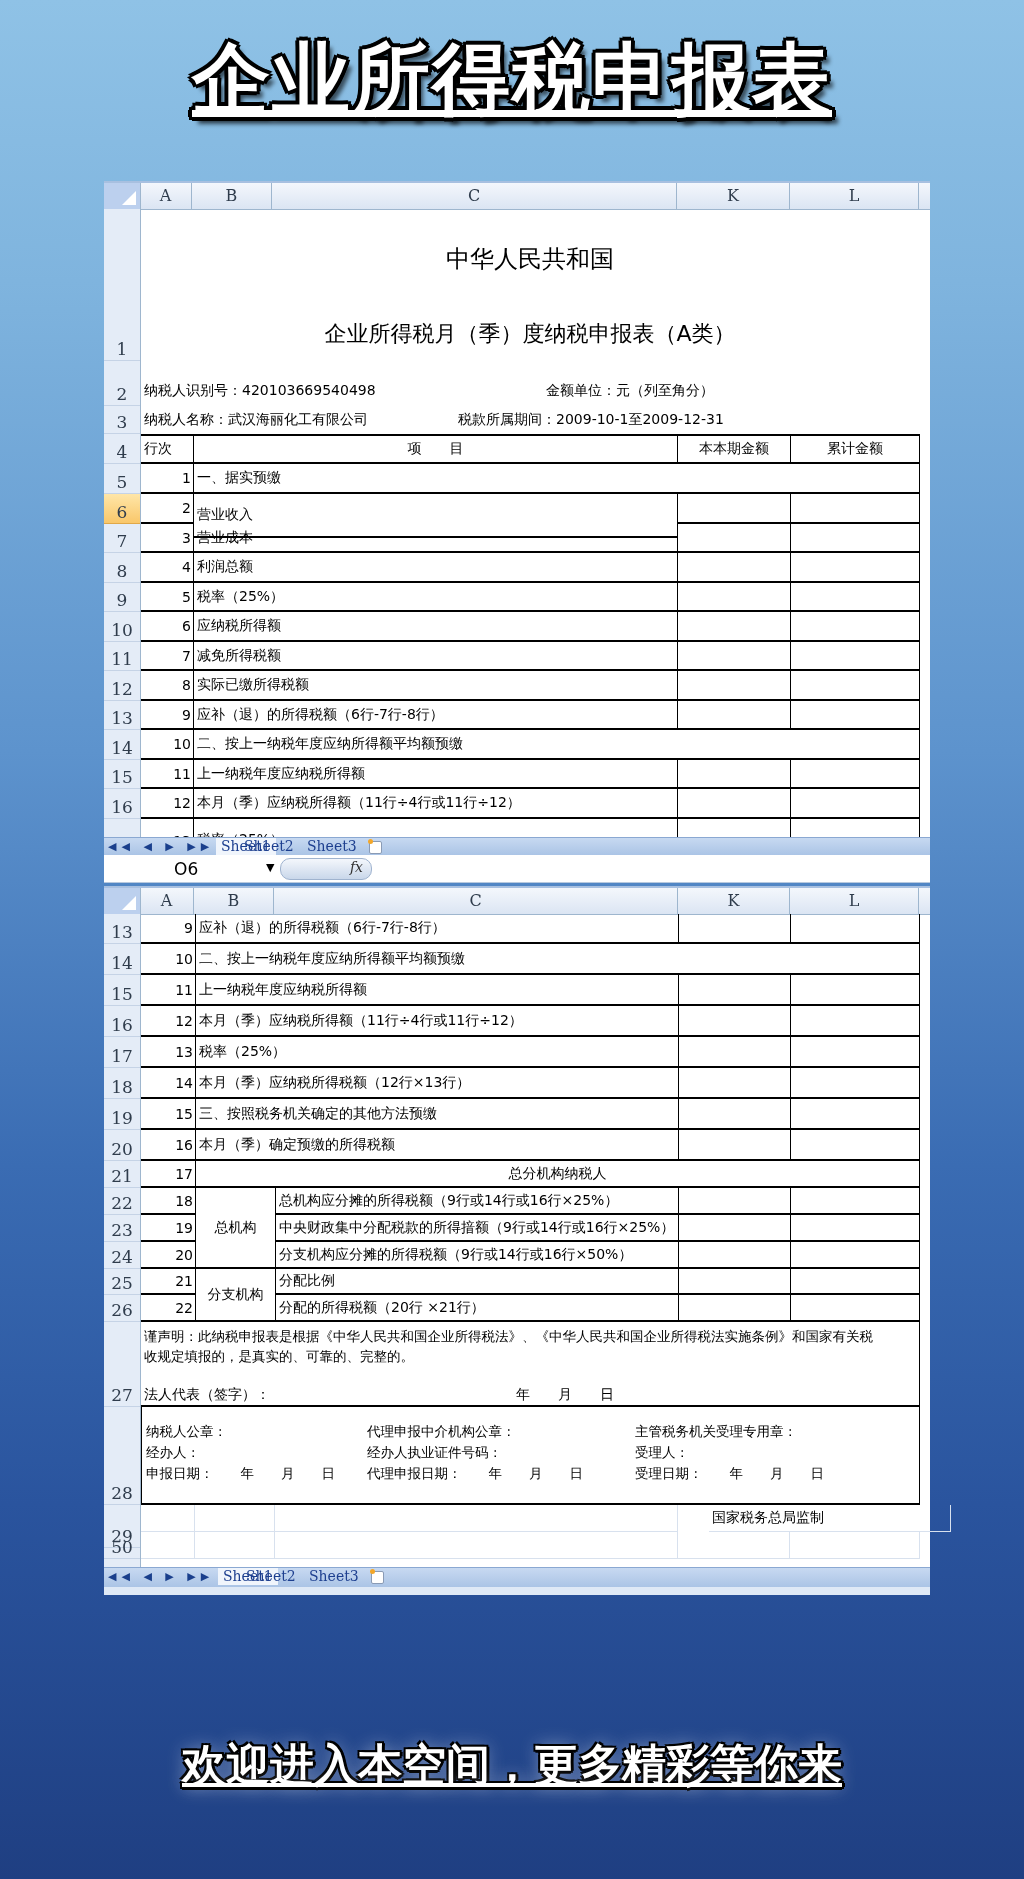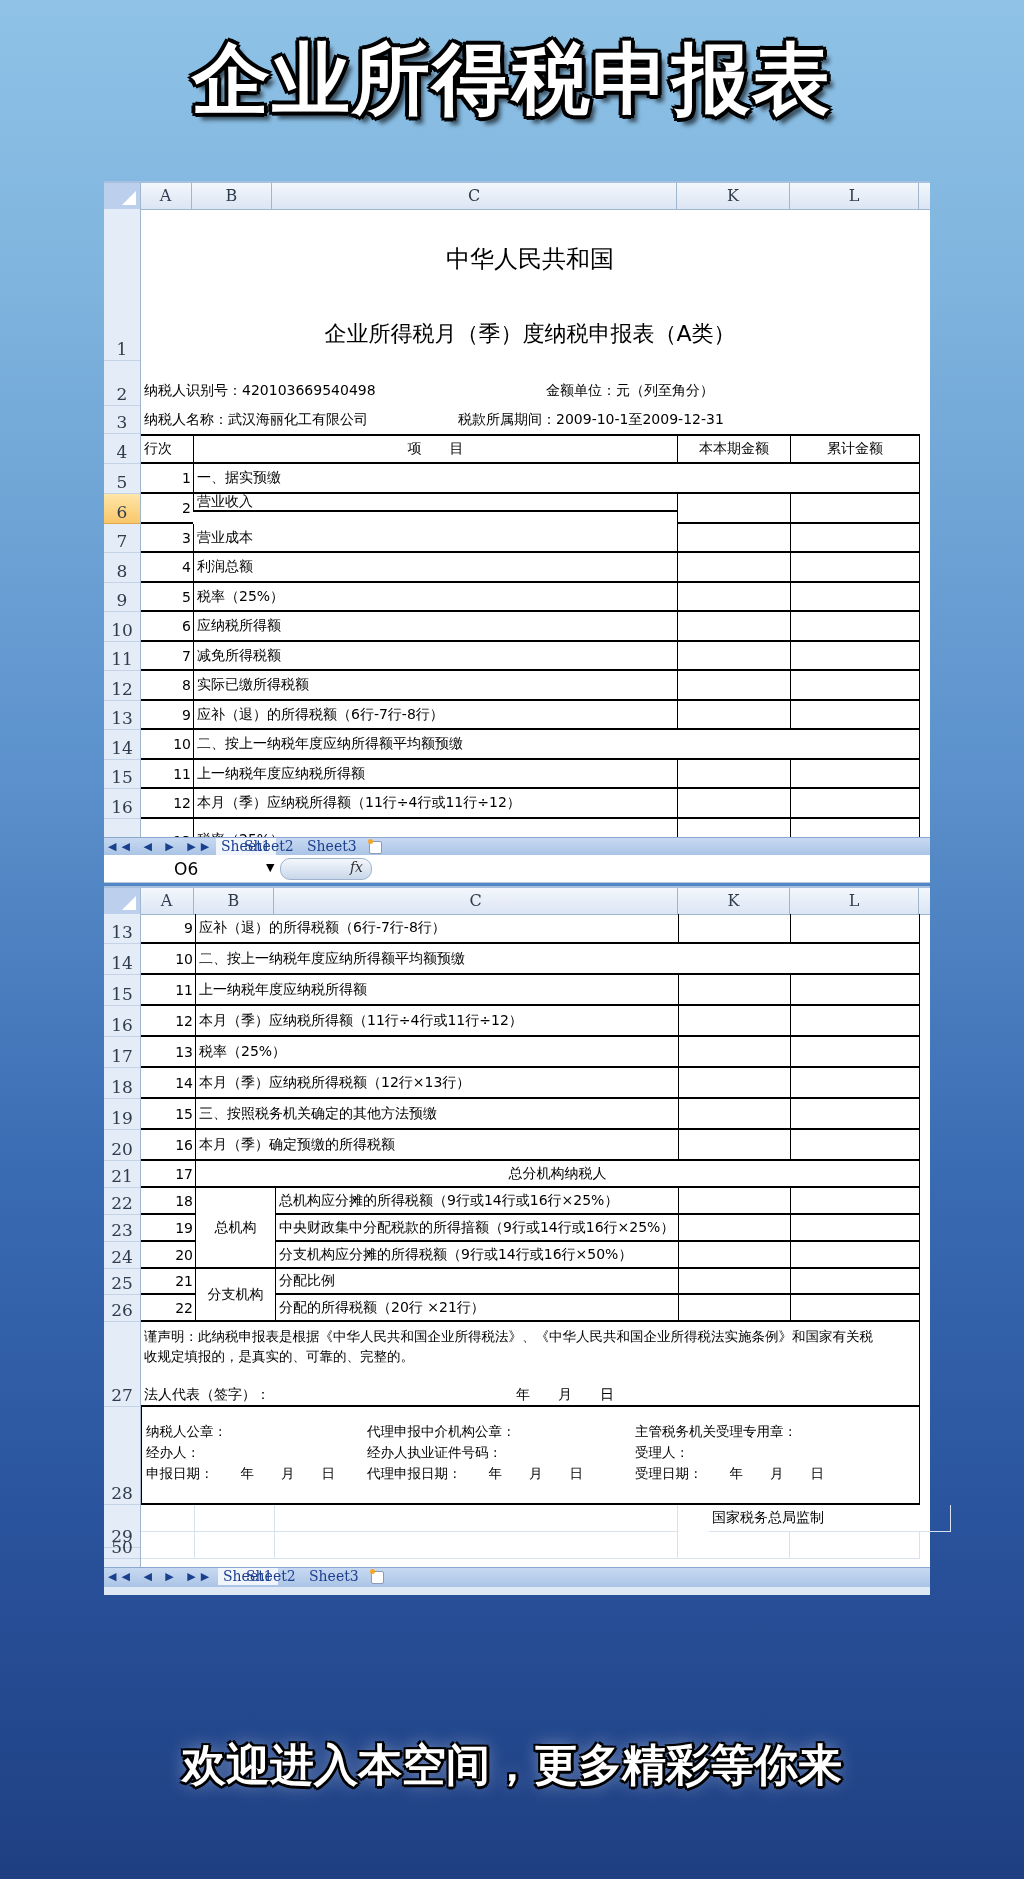--- a/index.html
+++ b/index.html
@@ -1,20 +1,20 @@
 <!DOCTYPE html>
 <html><head>
 <meta charset="utf-8">
 <style>
   html,body{margin:0;padding:0;}
   body{width:1024px;height:1879px;position:relative;overflow:hidden;
     background:linear-gradient(180deg,#8fc2e6 0%,#7fb4de 15%,#5d93cd 40%,#3a6cb3 62%,#2a549e 80%,#1f3f82 100%);
     font-family:"DejaVu Sans","Liberation Sans",sans-serif;}
   .banner{position:absolute;left:0;width:1024px;text-align:center;color:#fff;font-weight:bold;
-    font-family:"DejaVu Sans",sans-serif;}
+    font-family:"DejaVu Sans",sans-serif;text-decoration:underline;}
   .banner.top{top:28px;font-size:78px;letter-spacing:2px;
     text-shadow:-3px -3px 0 #000,3px -3px 0 #000,-3px 3px 0 #000,3px 3px 0 #000,0 4px 0 #000,4px 0 0 #000,-4px 0 0 #000,0 -4px 0 #000,6px 7px 4px rgba(0,0,0,.6);}
   .banner.bottom{top:1736px;font-size:44px;
     text-shadow:-2px -2px 0 #000,2px -2px 0 #000,-2px 2px 0 #000,2px 2px 0 #000,0 3px 0 #000,3px 0 0 #000,0 0 18px rgba(255,255,255,.55);}
 
   .pane{position:absolute;left:104px;width:826px;background:#fff;}
   .colhdr{position:absolute;left:0;height:26px;width:826px;
     background:linear-gradient(#f4f7fc,#dbe5f3);border-top:2px solid #a8c0e0;border-bottom:1px solid #9eb6ce;}
   .colhdr .corner{position:absolute;left:0;top:0;width:36px;height:26px;background:#bcd0ee;border-right:1px solid #9eb6ce;}
   .colhdr .corner:after{content:"";position:absolute;right:4px;bottom:4px;border-left:14px solid transparent;border-bottom:14px solid #fff;}
@@ -94,21 +94,21 @@
 
     <div class="cell bt bb" style="left:0;top:225px;width:52px;height:30px;">行次</div>
     <div class="cell center bt bb bl" style="left:52px;top:225px;width:484px;height:30px;">项　　目</div>
     <div class="cell center bt bb bl" style="left:536px;top:225px;width:113px;height:30px;">本本期金额</div>
     <div class="cell center bt bb bl br" style="left:649px;top:225px;width:130px;height:30px;">累计金额</div>
 
     <div class="cell num bb" style="left:0;top:255px;width:52px;height:30px;">1</div>
     <div class="cell bb bl br" style="left:52px;top:255px;width:727px;height:30px;">一、据实预缴</div>
 
     <div class="cell num bb" style="left:0;top:285px;width:52px;height:30px;">2</div>
-    <div class="cell bb bl" style="left:52px;top:285px;width:484px;height:18px;">营业收入</div>
+    <div class="cell bb bl" style="left:52px;top:285px;width:484px;height:44px;">营业收入</div>
     <div class="cell bb bl" style="left:536px;top:285px;width:113px;height:30px;"></div>
     <div class="cell bb bl br" style="left:649px;top:285px;width:130px;height:30px;"></div>
 
     <div class="cell num bb" style="left:0;top:315px;width:52px;height:29px;">3</div>
     <div class="cell bb bl" style="left:52px;top:315px;width:484px;height:29px;">营业成本</div>
     <div class="cell bb bl" style="left:536px;top:315px;width:113px;height:29px;"></div>
     <div class="cell bb bl br" style="left:649px;top:315px;width:130px;height:29px;"></div>
 
     <div class="cell num bb" style="left:0;top:344px;width:52px;height:30px;">4</div>
     <div class="cell bb bl" style="left:52px;top:344px;width:484px;height:30px;">利润总额</div>

